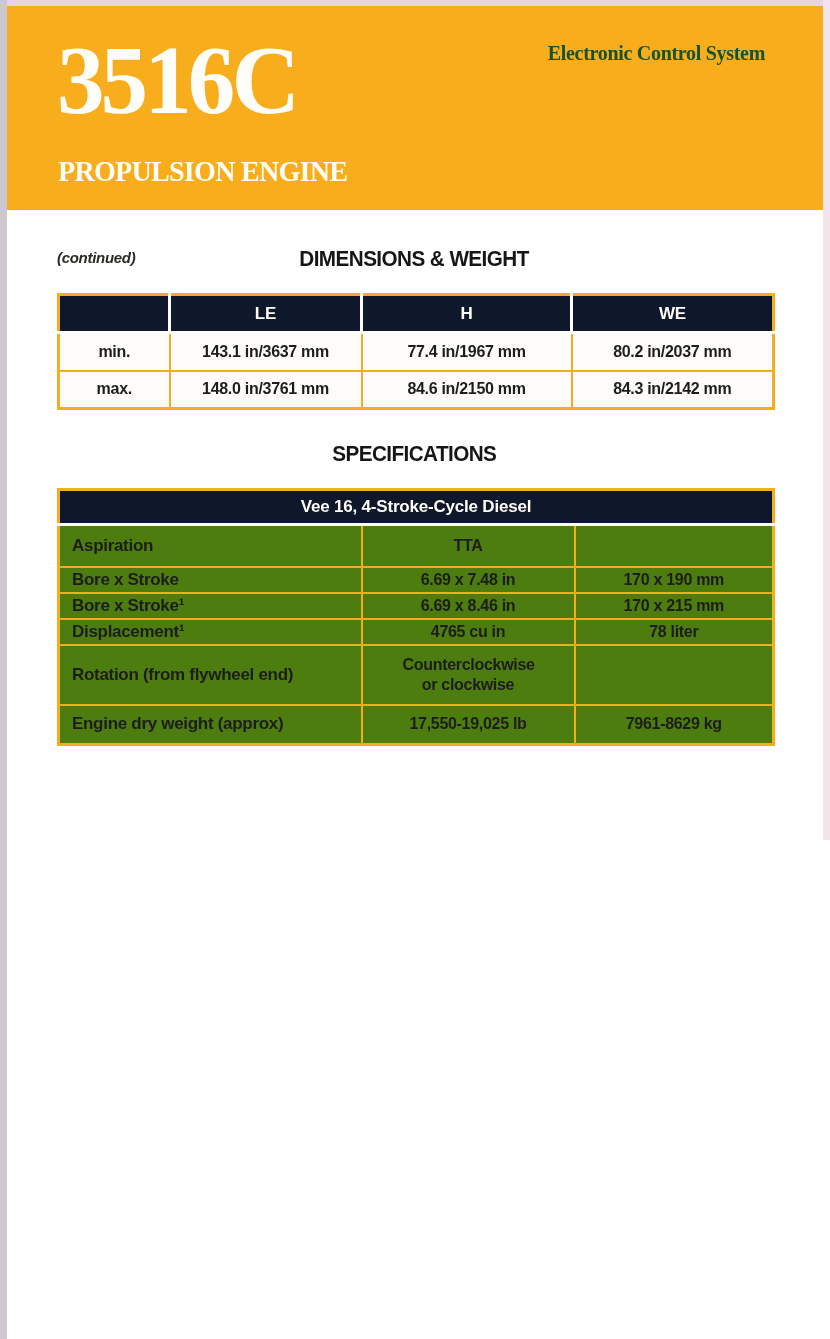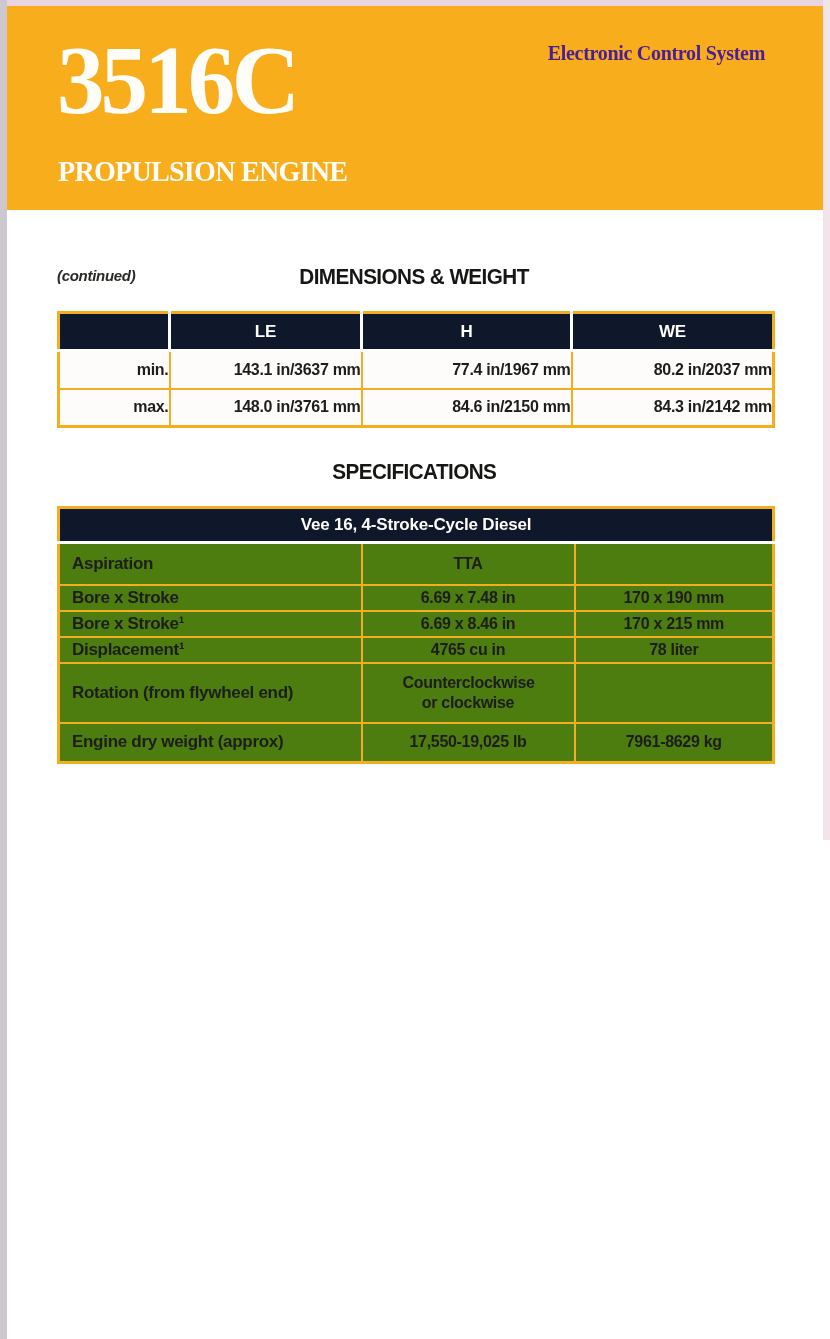--- a/index.html
+++ b/index.html
@@ -25,31 +25,31 @@
     font-family: Liberation Serif, serif;
   }
   .model-number {
     position: absolute; left: 50px; top: 26px;
     font-size: 97px; font-weight: bold; color: #fffdf8;
     letter-spacing: -4px; line-height: 1;
     display: inline-block; transform: scaleX(0.98); transform-origin: left;
   }
   .masthead-tagline {
     position: absolute; right: 58px; top: 36px;
-    font-size: 20px; font-weight: bold; color: #4c1d95;
+    font-size: 20px; font-weight: bold; color: #14532d;
     letter-spacing: -0.3px;
   }
   .masthead-subtitle {
     position: absolute; left: 51px; bottom: 22px;
     font-size: 29px; font-weight: bold; color: #fffdf8;
     letter-spacing: -0.8px;
     display: inline-block; transform: scaleX(0.97); transform-origin: left;
   }
 
-  .content { position: absolute; left: 57px; top: 214px; width: 715px; }
+  .content { position: absolute; left: 57px; top: 196px; width: 715px; }
 
   .heading-row { position: relative; margin-top: 47px; height: 32px; }
   .continued-note {
     position: absolute; left: 0; top: 6px;
     font-style: italic; font-size: 15px; font-weight: bold; color: #2a2926;
     letter-spacing: -0.3px;
   }
   .section-title {
     text-align: center; font-size: 22px; font-weight: bold; color: #161614;
     letter-spacing: -0.6px; line-height: 32px;
@@ -65,21 +65,21 @@
     margin-top: 18px;
   }
   td, th { border: 2px solid #f3ad20; font-size: 16px; }
   th { background: #0f172a; color: #fffdf8; font-weight: bold; }
 
   
   .dim-table thead th { border-left: 3px solid #fdfdfb; border-bottom: 3px solid #fdfdfb; font-size: 17px; letter-spacing: -0.2px; }
   .dim-table thead th:first-child { border-left: 2px solid #f3ad20; }
   .dim-table thead tr { height: 38px; }
   .dim-table tbody tr { height: 38px; }
-  .dim-table td { text-align: right; font-weight: bold; background: #fdfcfa; letter-spacing: -0.3px; }
+  .dim-table td { text-align: center; font-weight: bold; background: #fdfcfa; letter-spacing: -0.3px; }
   .dim-table .row-label { font-size: 16px; }
 
   
   .spec-table thead tr { height: 35px; }
   .spec-table thead th { border-bottom: 3px solid #fdfdfb; font-size: 17px; letter-spacing: -0.2px; }
   .spec-table td { background: #4d7c0f; font-weight: bold; letter-spacing: -0.3px; }
   .spec-table td.spec-label { text-align: left; padding-left: 12px; font-size: 17px; }
   .spec-table td.spec-value { text-align: center; padding: 2px 40px; line-height: 1.25; }
   .spec-table tr.r-aspiration { height: 42px; }
   .spec-table tr.r-std { height: 21px; }

